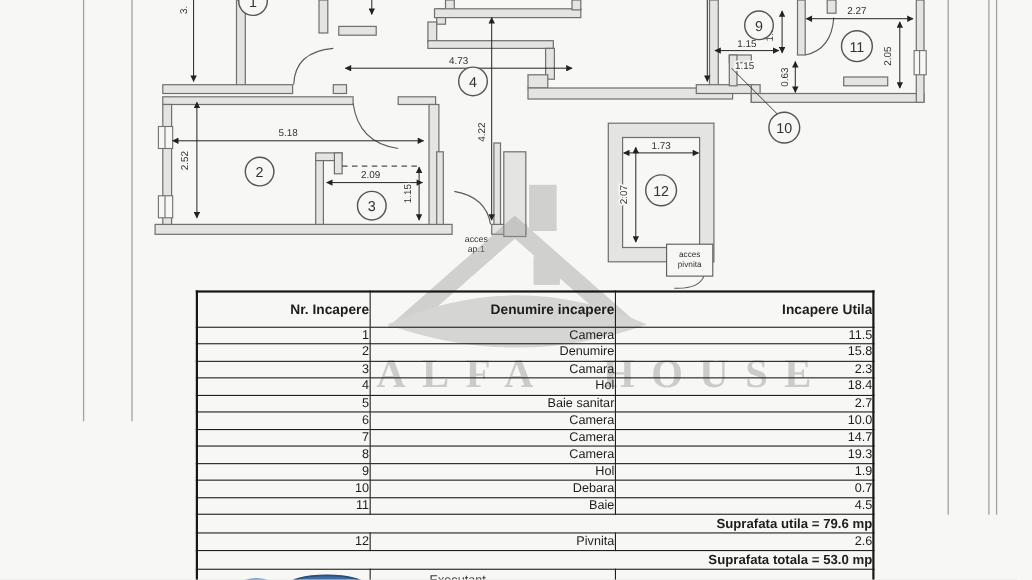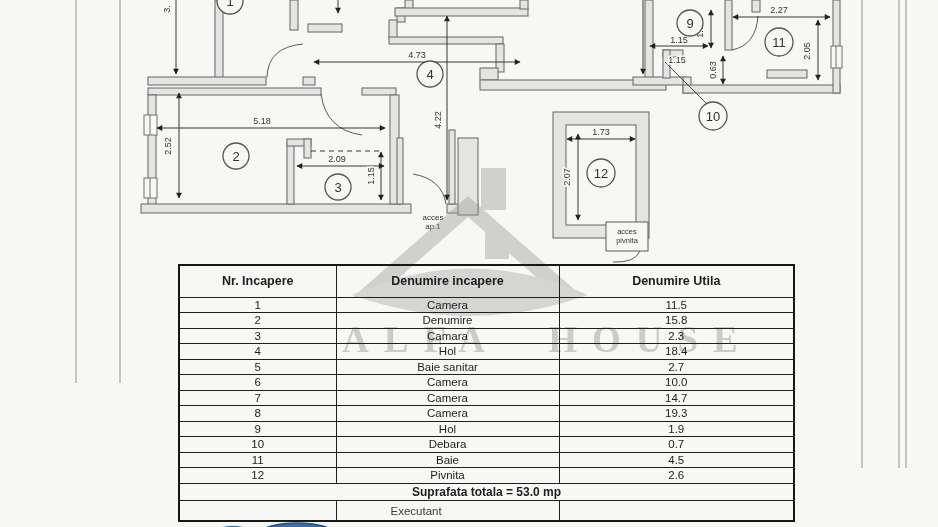--- a/index.html
+++ b/index.html
@@ -2,21 +2,21 @@
 <html><head>
 <meta charset="utf-8">
 <style>
   html,body{margin:0;padding:0;background:#e9e9e9;}
   .page{position:relative;width:938px;height:527px;background:#f7f7f5;overflow:hidden;
         font-family:"Liberation Sans",sans-serif;}
   .plan-svg{position:absolute;left:0;top:0;z-index:1;}
   
   .area-table{position:absolute;left:178px;top:264px;z-index:2;border-collapse:collapse;
               table-layout:fixed;width:615px;background:transparent;color:#1d1d1d;}
-  .area-table td,.area-table th{border:1.5px solid #1f1f1f;padding:0;text-align:center;
+  .area-table td,.area-table th{border:1.5px solid #1f1f1f;padding:0;text-align:right;
               vertical-align:middle;font-size:11.5px;line-height:1.05;background:transparent;
               overflow:hidden;white-space:nowrap;}
   .area-table{border:2px solid #171717;}
   .area-table .hrow{height:32px;}
   .area-table .hrow th{font-size:12.5px;font-weight:bold;}
   .area-table .dr{height:15.5px;}
   .area-table .sumrow{height:17px;}
   .area-table .sumrow td{font-weight:bold;font-size:12px;}
   .area-table .r12{height:16px;}
   .area-table .partial{height:20px;}
@@ -216,21 +216,21 @@
   <table class="area-table">
     <colgroup>
         <col style="width:157px">
         <col style="width:223px">
         <col style="width:235px">
       </colgroup>
     <tbody id="tbody-main">
       <tr class="hrow">
         <th>Nr. Incapere</th>
         <th>Denumire incapere</th>
-        <th>Denumire Utila</th>
+        <th>Incapere Utila</th>
       </tr>
 
       <tr class="dr">
           <td>1</td>
           <td>Camera</td>
           <td>11.5</td>
         </tr>
         <tr class="dr">
           <td>2</td>
           <td>Denumire</td>
@@ -274,20 +274,23 @@
         <tr class="dr">
           <td>10</td>
           <td>Debara</td>
           <td>0.7</td>
         </tr>
         <tr class="dr">
           <td>11</td>
           <td>Baie</td>
           <td>4.5</td>
         </tr>
+        <tr class="sumrow" id="subtotal-row">
+        <td colspan="3">Suprafata utila = 79.6 mp</td>
+      </tr>
       <tr class="dr r12">
         <td>12</td>
         <td>Pivnita</td>
         <td>2.6</td>
       </tr>
       <tr class="sumrow">
         <td colspan="3">Suprafata totala = 53.0 mp</td>
       </tr>
       <tr class="partial">
         <td></td>

